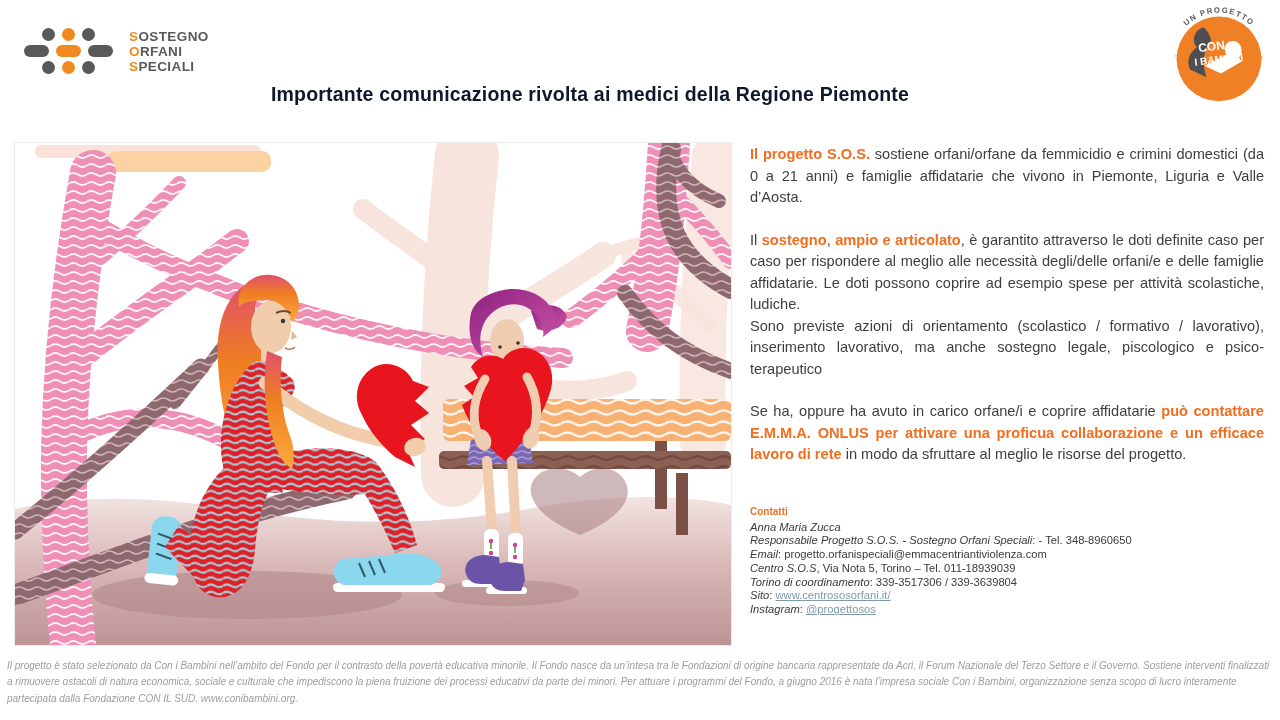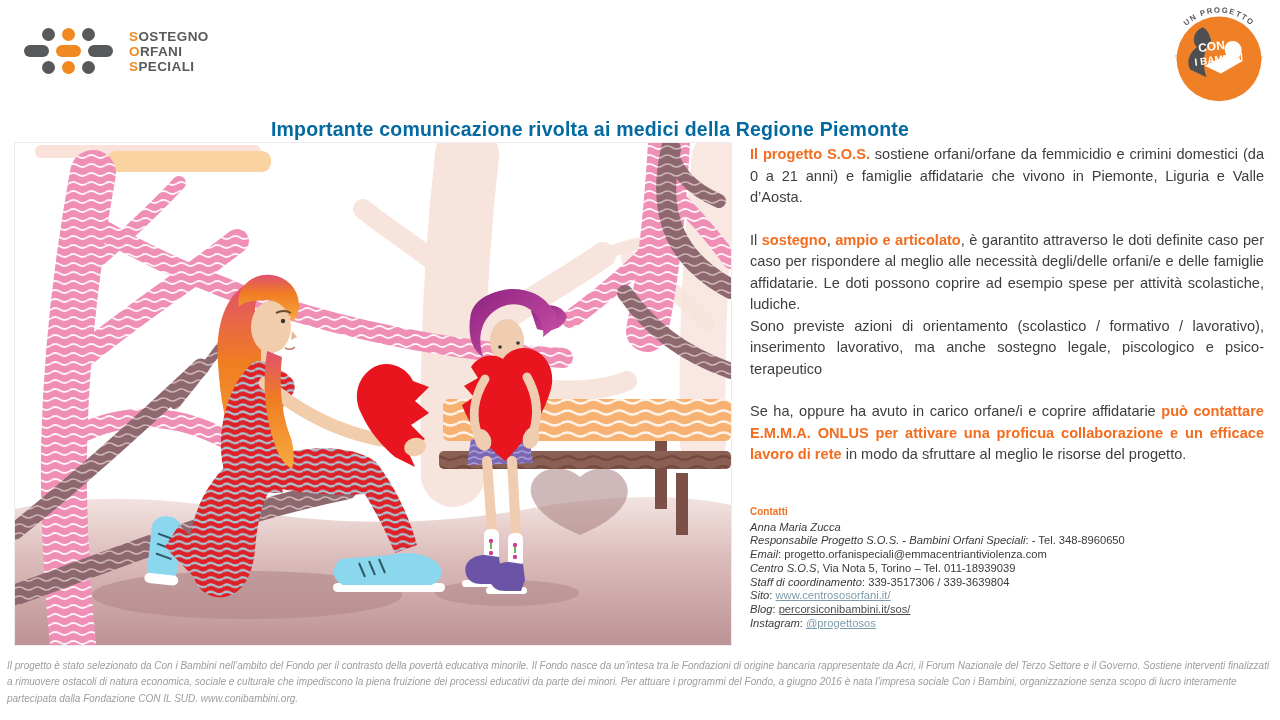--- a/index.html
+++ b/index.html
@@ -12,21 +12,21 @@
   .dot-row{display:flex;gap:7px;justify-content:center;}
   .dot{width:13px;height:13px;border-radius:50%;background:#58595b;}
   .pill{width:25px;height:12px;border-radius:7px;background:#58595b;}
   .dot.orange,.pill.orange{background:#f0891f;}
   .sos-text{font-size:13.5px;font-weight:bold;letter-spacing:.4px;color:#58595b;line-height:15px;}
   .sos-text .init{color:#f0891f;}
 
   .cib-logo{position:absolute;left:1166px;top:4px;width:106px;height:106px;}
 
   .page-title{position:absolute;left:0;top:83px;width:1180px;text-align:center;
-      font-size:19.5px;font-weight:bold;color:#0369a1;letter-spacing:.2px;margin-top:35px;}
+      font-size:19.5px;font-weight:bold;color:#0f172a;letter-spacing:.2px;}
 
   
   .illus{position:absolute;left:15px;top:143px;width:716px;height:502px;
       box-shadow:0 0 0 1px #ececec;background:#fff;}
 
   
   .col{position:absolute;left:750px;top:144px;width:514px;}
   .col p{margin:0 0 21px 0;font-size:14.6px;line-height:21.5px;text-align:justify;color:#3e3e3e;}
   .hl{color:#f26d1f;font-weight:bold;}
   .p3{margin-top:1px;}
@@ -259,23 +259,22 @@
 <div class="col">
   <p><span class="hl">Il progetto S.O.S.</span><span> sostiene orfani/orfane da femmicidio e crimini domestici (da 0 a 21 anni) e famiglie affidatarie che vivono in Piemonte,  Liguria e Valle d’Aosta.</span></p>
 
   <p><span>Il </span><span class="hl">sostegno</span><span>, </span><span class="hl">ampio e articolato</span><span>, è garantito attraverso le doti definite caso per caso per rispondere al meglio alle necessità degli/delle orfani/e e delle famiglie affidatarie. Le doti possono coprire ad esempio spese per attività scolastiche,  ludiche.</span><br><span>Sono previste azioni di orientamento (scolastico / formativo / lavorativo), inserimento lavorativo, ma anche sostegno legale, piscologico  e psico-terapeutico</span></p>
 
   <p class="p3"><span>Se ha,  oppure ha avuto in carico   orfane/i e coprire affidatarie </span><span class="hl">può contattare E.M.M.A. ONLUS per attivare una proficua collaborazione e un efficace lavoro di rete</span><span> in modo da  sfruttare al meglio le risorse del progetto.</span></p>
 
   <div class="contacts">
     <div class="c-title">Contatti</div>
     <div><span class="lbl">Anna Maria Zucca</span></div>
-    <div><span class="lbl">Responsabile  Progetto  S.O.S. - Bambini  Orfani  Speciali</span><span>: - Tel. 348-8960650</span></div>
+    <div><span class="lbl">Responsabile  Progetto  S.O.S. - Sostegno  Orfani  Speciali</span><span>: - Tel. 348-8960650</span></div>
     <div><span class="lbl">Email</span><span>: progetto.orfanispeciali@emmacentriantiviolenza.com</span></div>
     <div><span class="lbl">Centro S.O.S</span><span>, Via Nota 5, Torino – Tel. 011-18939039</span></div>
-    <div><span class="lbl">Staff di coordinamento</span><span>:  339-3517306  / 339-3639804</span></div>
+    <div><span class="lbl">Torino di coordinamento</span><span>:  339-3517306  / 339-3639804</span></div>
     <div><span class="lbl">Sito</span><span>: </span><a class="clink link-teal">www.centrososorfani.it/</a></div>
-    <div><span class="lbl">Blog</span><span>: </span><a class="clink link-dark">percorsiconibambini.it/sos/</a></div>
     <div><span class="lbl">Instagram</span><span>:  </span><a class="clink link-teal">@progettosos</a></div>
   </div>
 </div>
 
 <div class="footer">Il progetto è stato selezionato da Con i Bambini nell’ambito del Fondo per il contrasto della povertà educativa minorile. Il Fondo nasce da un’intesa tra le Fondazioni di origine bancaria rappresentate da Acri, il Forum Nazionale del Terzo Settore e il Governo. Sostiene interventi finalizzati a rimuovere ostacoli di natura economica, sociale e culturale che impediscono la piena fruizione dei processi educativi da parte dei minori. Per attuare i programmi del Fondo, a giugno 2016 è nata l’impresa sociale Con i Bambini, organizzazione senza scopo di lucro interamente partecipata dalla Fondazione CON IL SUD. www.conibambini.org.</div>
 
 </body></html>

